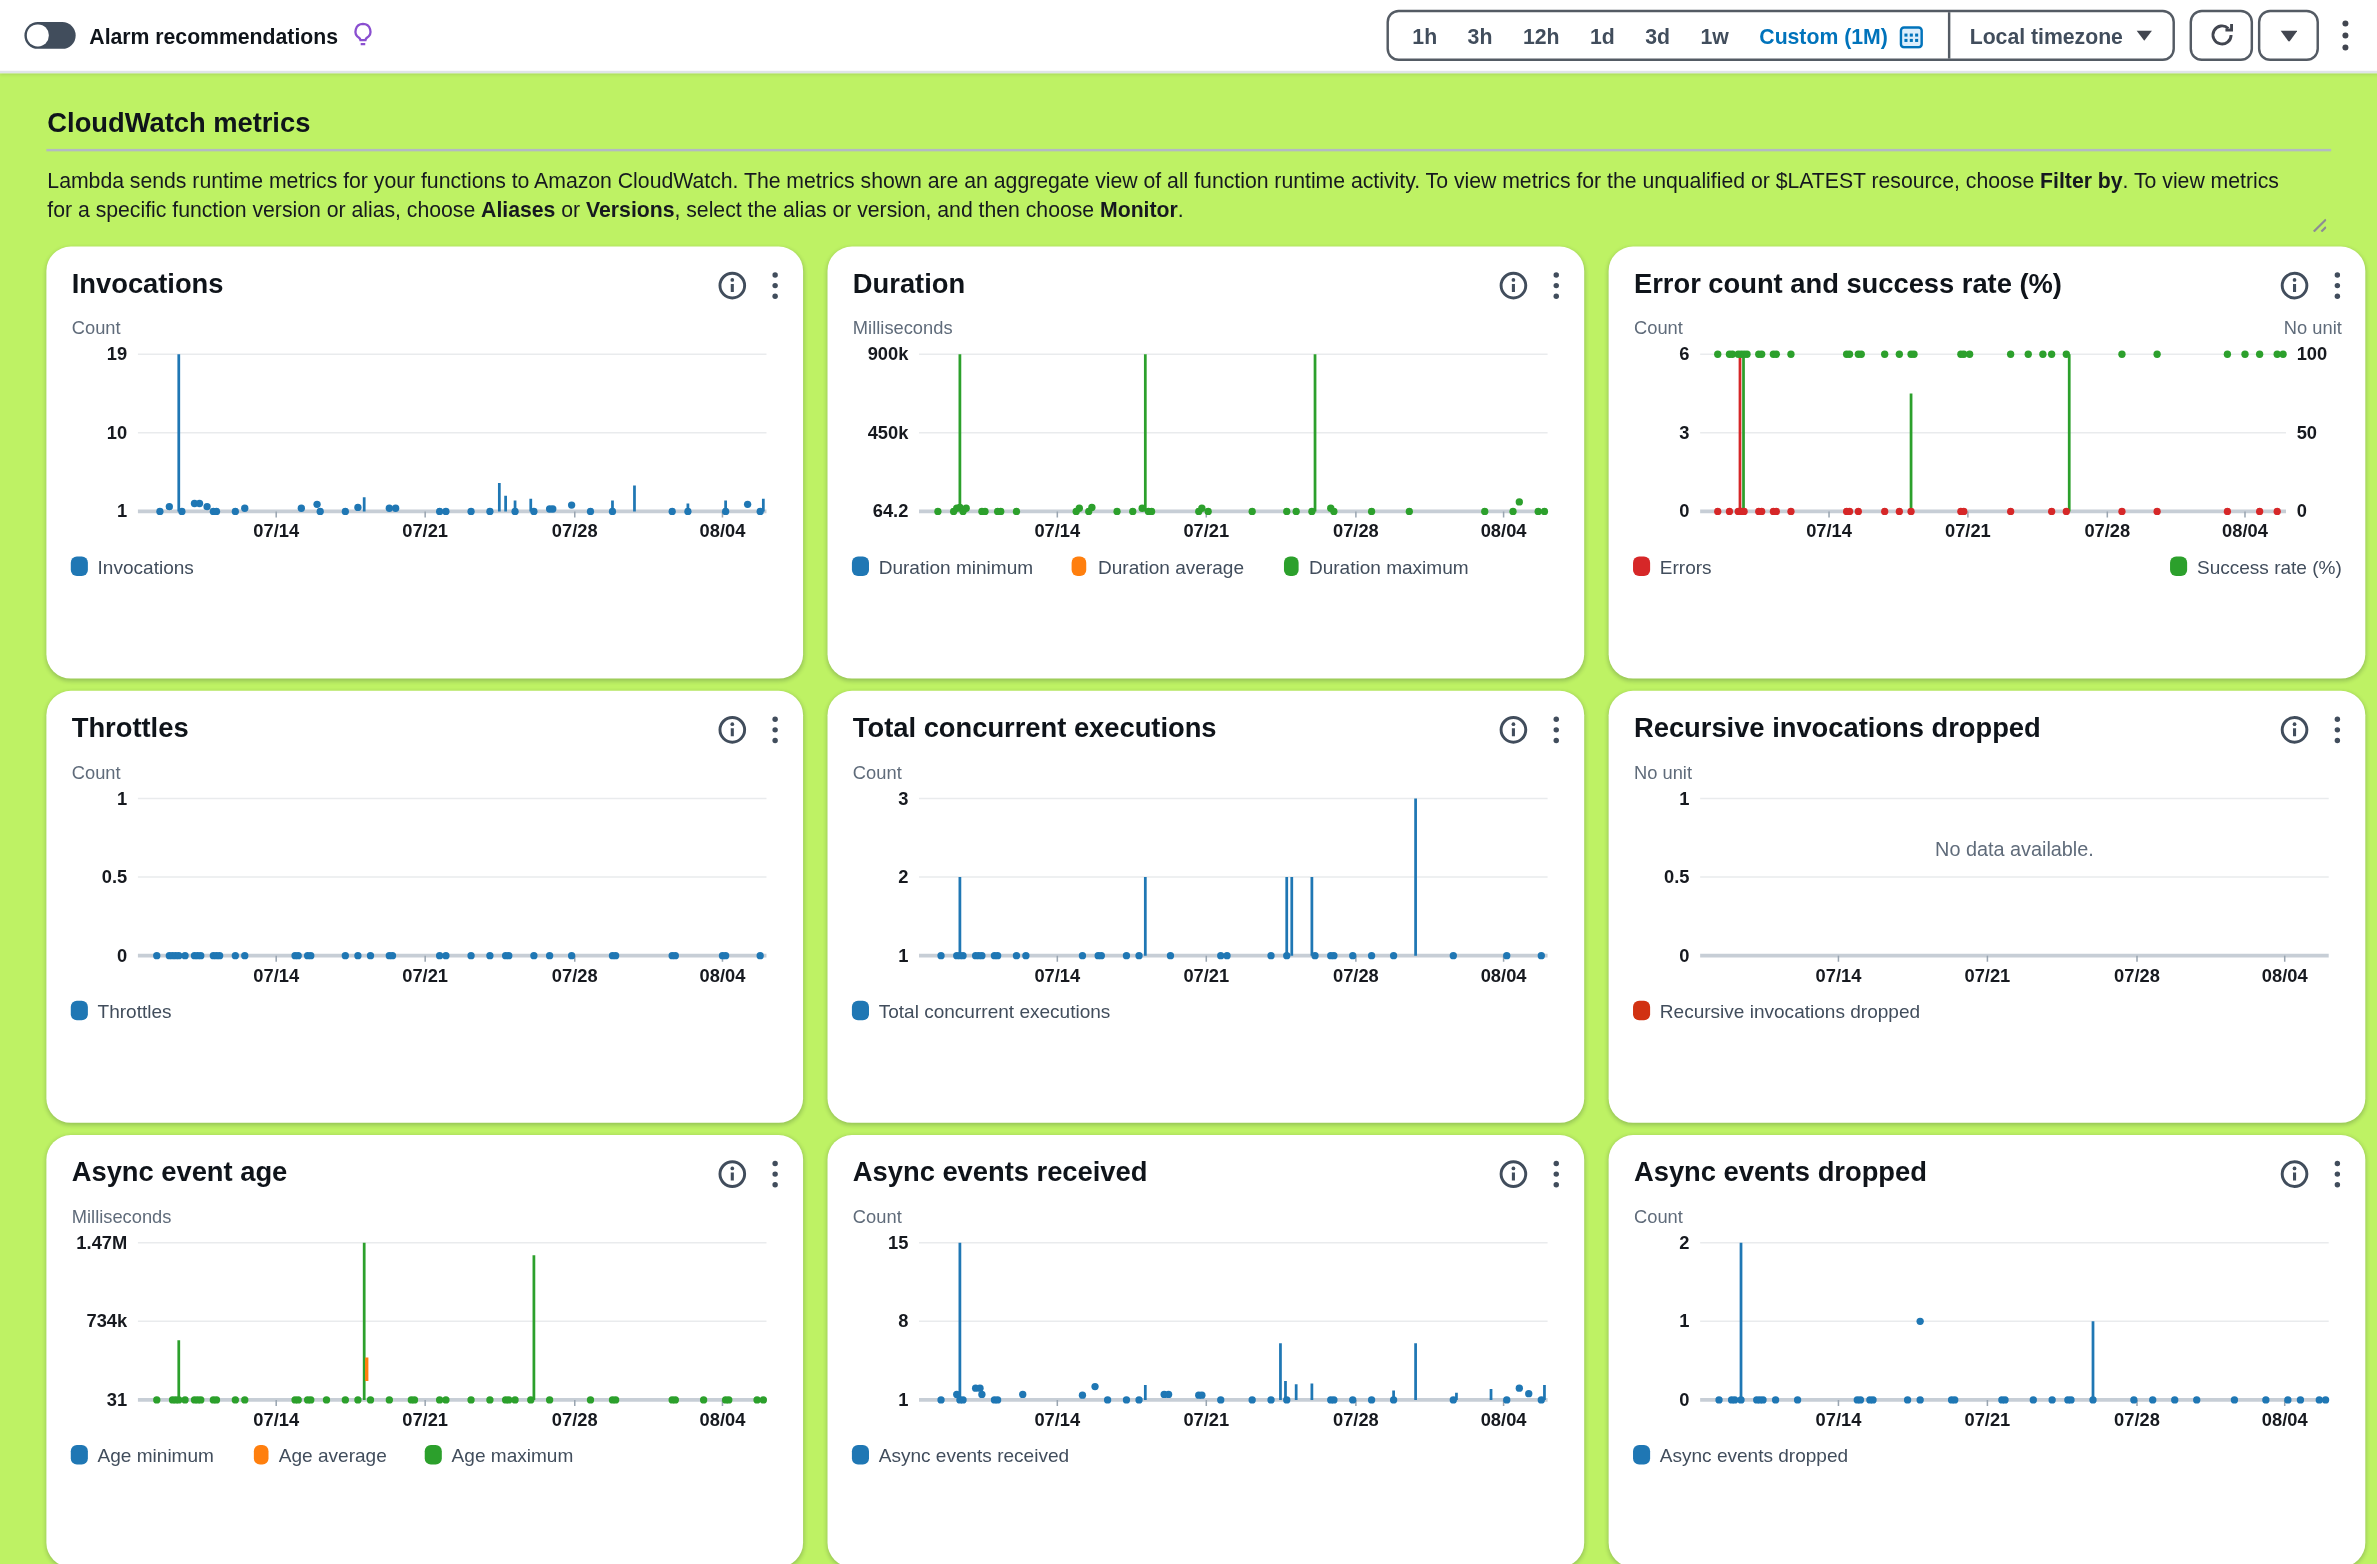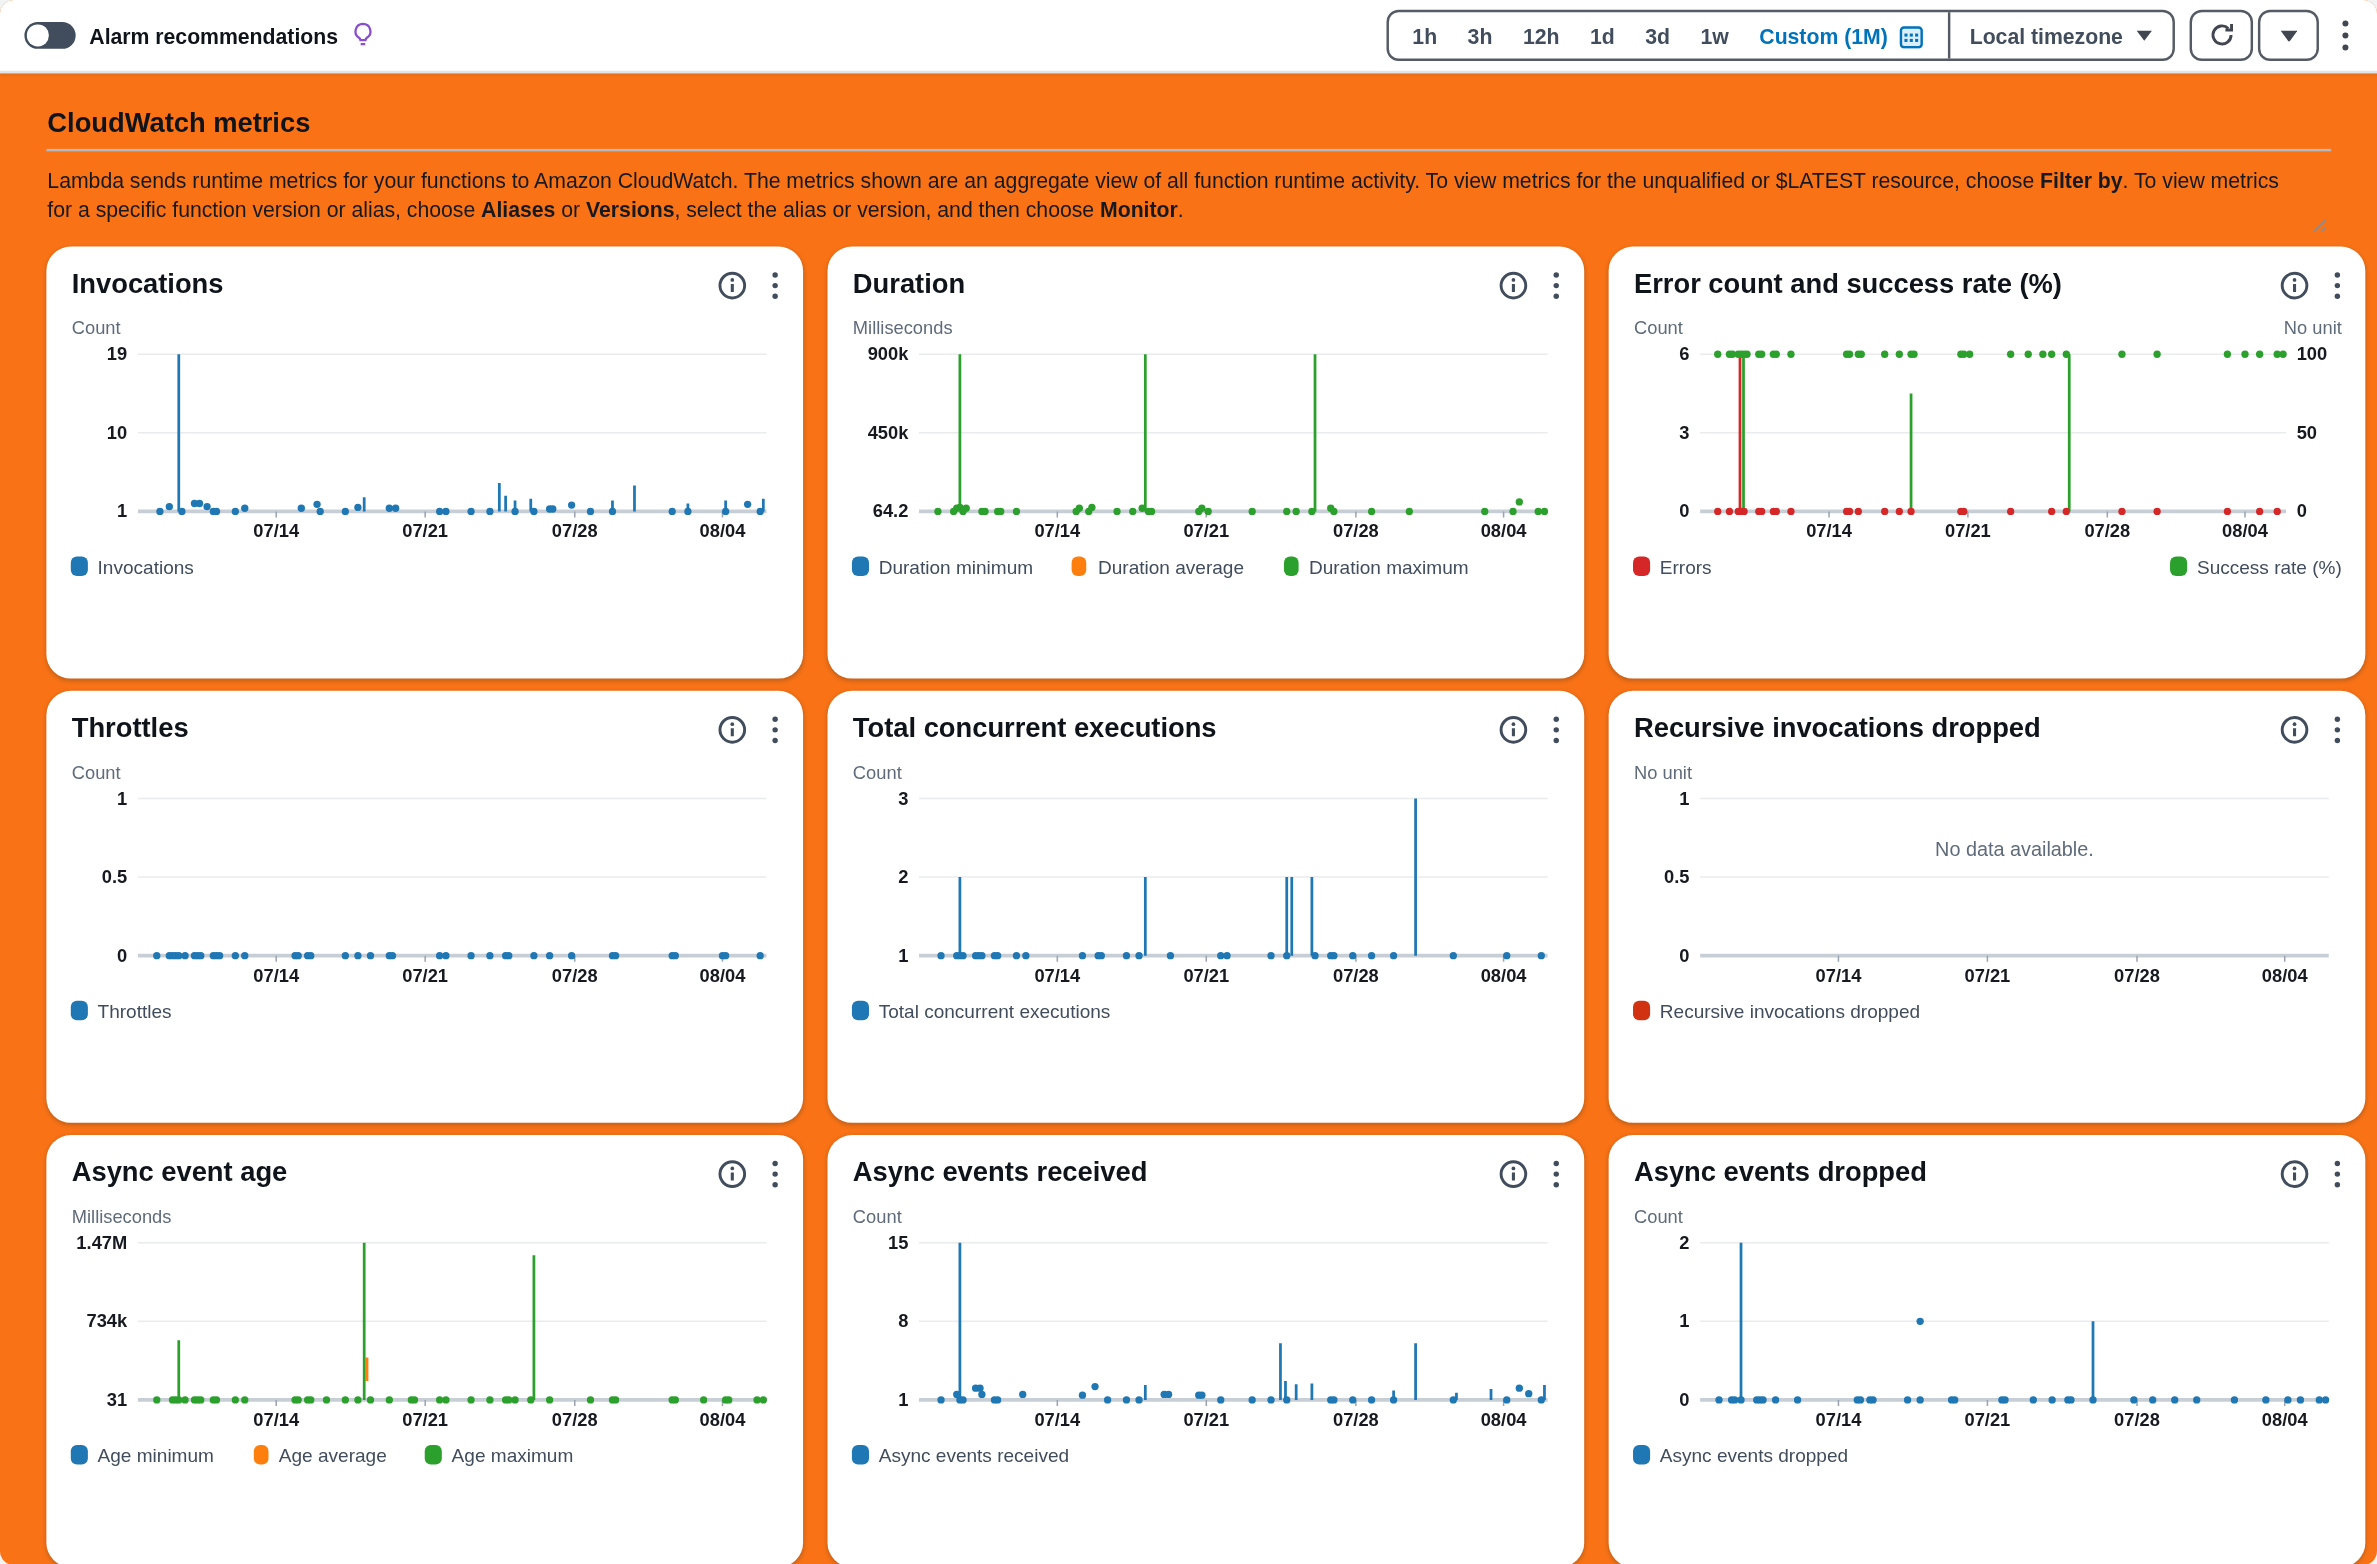--- a/index.html
+++ b/index.html
@@ -1,16 +1,16 @@
 <!DOCTYPE html>
 <html style="font-size:10px"><head>
 <meta charset="utf-8">
 <style>
   html,body{margin:0;padding:0;background:#f2f3f3;}
-  #viewport{width:2377px;height:1565px;overflow:hidden;position:relative;background:#f97316;border-radius:14px;}
+  #viewport{width:2377px;height:1565px;overflow:hidden;position:relative;background:#bef264;}
   #app{width:974px;height:641px;transform:scale(2.441);transform-origin:0 0;
        font-family:"Liberation Sans","DejaVu Sans",sans-serif;}
 
   
   .topbar{height:29px;background:#ffffff;display:flex;align-items:center;
           padding:0 8.7px 0 10px;border-bottom:0.6px solid #e0e4e8;
           box-shadow:0 0.6px 1.2px rgba(0,28,36,.10);position:relative;z-index:2;}
   .toggle-group{display:flex;align-items:center;gap:5.6px;}
   .toggle{width:21px;height:11.2px;border-radius:6.2px;background:#414d5c;position:relative;display:inline-block;cursor:pointer;}
   .toggle .knob{position:absolute;left:1.2px;top:1.2px;width:8.7px;height:8.7px;border-radius:50%;background:#fff;}

